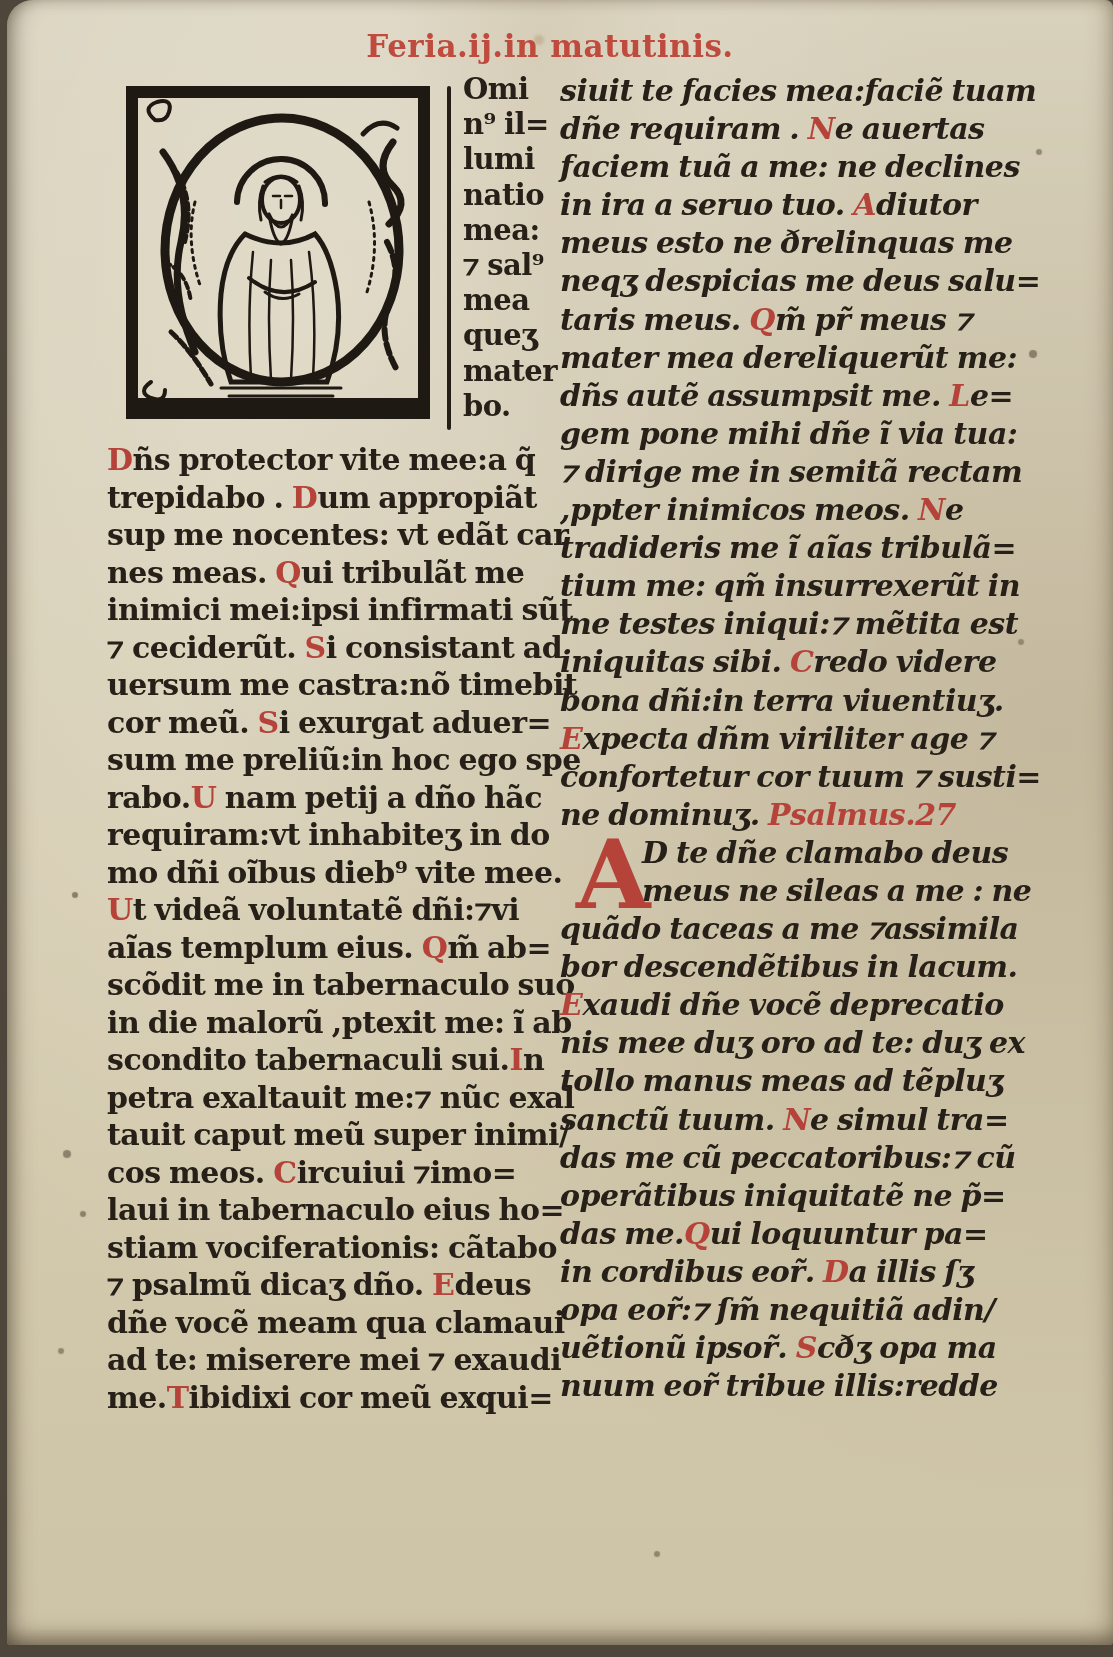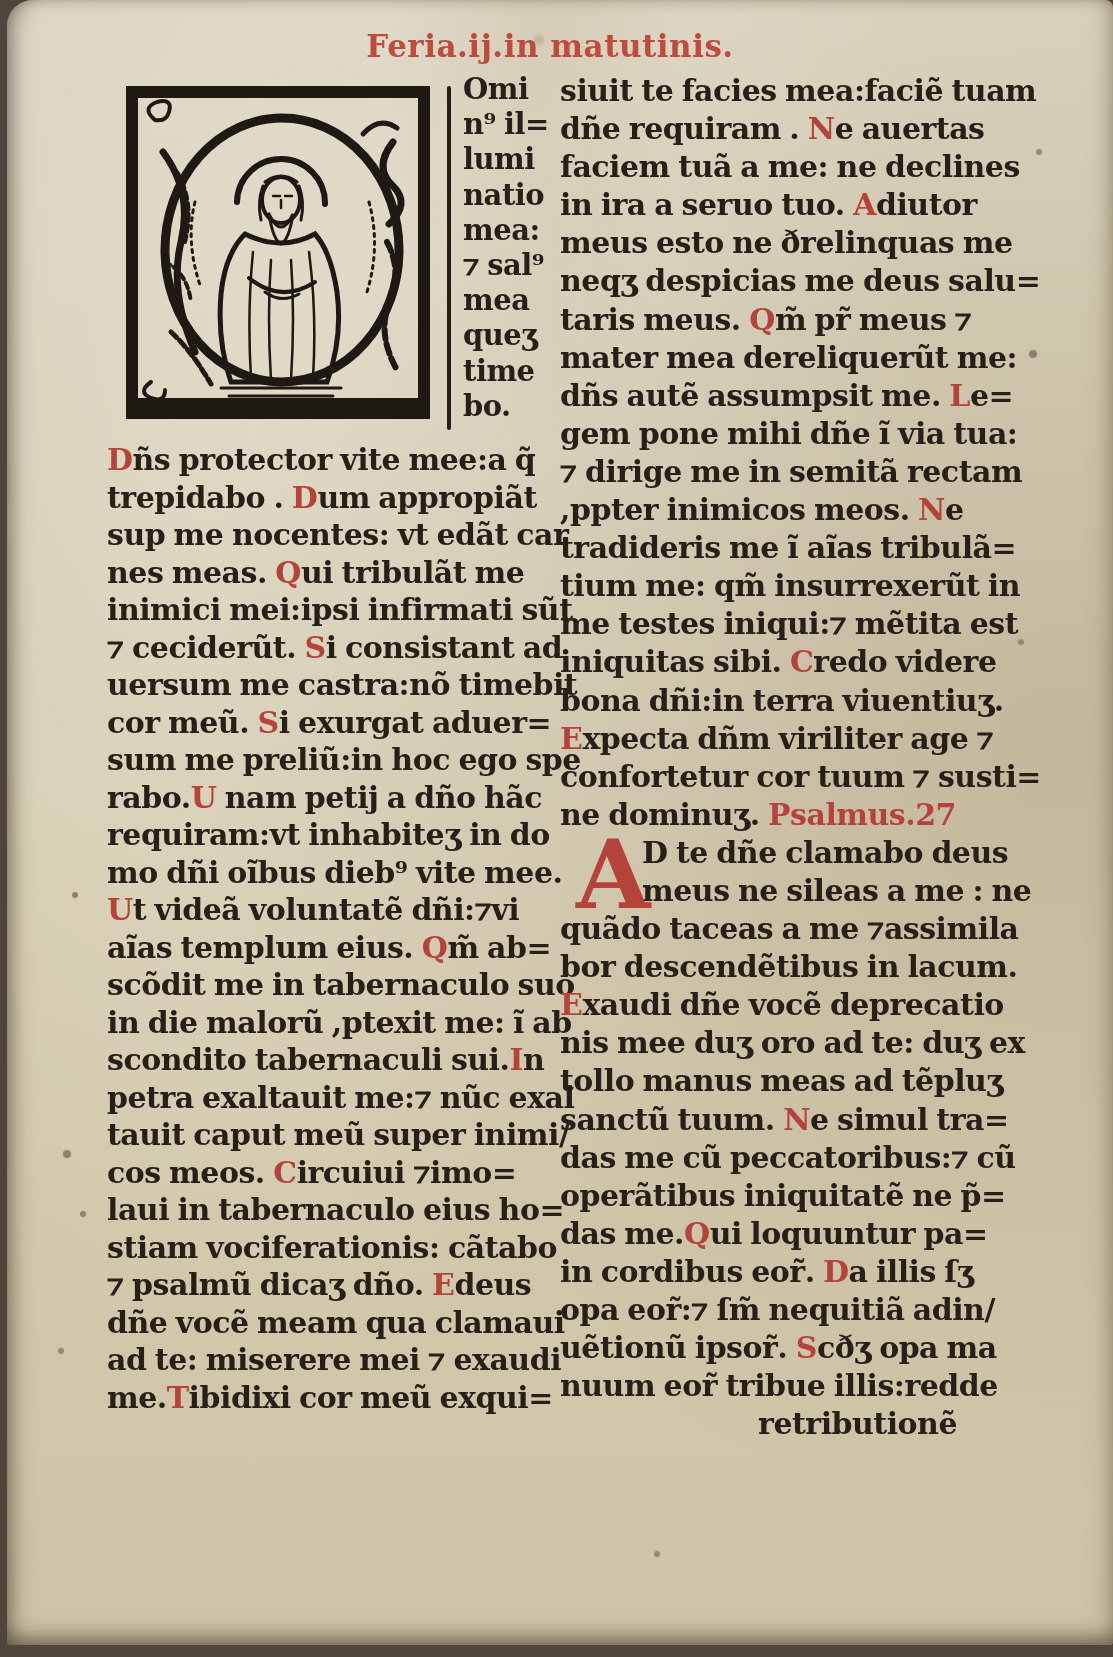--- a/index.html
+++ b/index.html
@@ -36,21 +36,21 @@
     position:absolute;left:440px;top:86px;width:4px;height:344px;
     background:#241e16;border-radius:2px;
   }
   .textcol{position:absolute;color:#272018;font-weight:bold;}
   .tl{white-space:nowrap;letter-spacing:-0.5px;word-spacing:-1.5px;}
   #initial-col{left:456px;top:72px;width:95px;font-size:29px;}
   #initial-col .tl{line-height:35.2px;}
   #left-col{left:100px;top:441px;width:450px;font-size:30px;}
   #left-col .tl{line-height:37.5px;}
   #right-col{left:553px;top:72px;width:452px;font-size:30px;}
-  #right-col .tl{line-height:38.1px;}
+  #right-col .tl{line-height:38.1px;font-style:italic;}
   #right-col .tl.indent{padding-left:82px;}
   #right-col .tl.lastline{text-align:right;padding-right:55px;}
   .dropcap{
     position:absolute;left:16px;top:758px;
     font-size:96px;line-height:90px;font-weight:bold;color:#b5433a;
   }
   .specks{
     position:absolute;left:0;top:0;width:4px;height:4px;border-radius:50%;
     background:transparent;
     box-shadow:
@@ -108,21 +108,21 @@
 
   <div class="textcol" id="initial-col">
       <div class="tl"><span>Omi</span></div>
       <div class="tl"><span>n⁹ il=</span></div>
       <div class="tl"><span>lumi</span></div>
       <div class="tl"><span>natio</span></div>
       <div class="tl"><span>mea:</span></div>
       <div class="tl"><span>⁊ sal⁹</span></div>
       <div class="tl"><span>mea</span></div>
       <div class="tl"><span>queʒ</span></div>
-      <div class="tl"><span>time</span></div>
+      <div class="tl"><span>mater</span></div>
       <div class="tl"><span>bo.</span></div>
     </div>
 
   <div class="textcol" id="left-col">
       <div class="tl"><span class="rubric">D</span><span>ñs protector vite mee:a q̃</span></div>
       <div class="tl"><span>trepidabo . </span><span class="rubric">D</span><span>um appropiãt</span></div>
       <div class="tl"><span>sup me nocentes: vt edãt car</span></div>
       <div class="tl"><span>nes meas. </span><span class="rubric">Q</span><span>ui tribulãt me</span></div>
       <div class="tl"><span>inimici mei:ipsi infirmati sũt</span></div>
       <div class="tl"><span>⁊ ceciderũt. </span><span class="rubric">S</span><span>i consistant ad</span></div>
@@ -178,17 +178,16 @@
       <div class="tl"><span>nis mee duʒ oro ad te: duʒ ex</span></div>
       <div class="tl"><span>tollo manus meas ad tẽpluʒ</span></div>
       <div class="tl"><span>sanctũ tuum. </span><span class="rubric">N</span><span>e simul tra=</span></div>
       <div class="tl"><span>das me cũ peccatoribus:⁊ cũ</span></div>
       <div class="tl"><span>operãtibus iniquitatẽ ne p̃=</span></div>
       <div class="tl"><span>das me.</span><span class="rubric">Q</span><span>ui loquuntur pa=</span></div>
       <div class="tl"><span>in cordibus eor̃. </span><span class="rubric">D</span><span>a illis ſʒ</span></div>
       <div class="tl"><span>opa eor̃:⁊ ſm̃ nequitiã adin/</span></div>
       <div class="tl"><span>uẽtionũ ipsor̃. </span><span class="rubric">S</span><span>cðʒ opa ma</span></div>
       <div class="tl"><span>nuum eor̃ tribue illis:redde</span></div>
-      <div class="tl lastline"><span>retributionẽ</span></div>
     </div>
 
   <div class="specks"></div>
 </div>
 
 </body></html>

